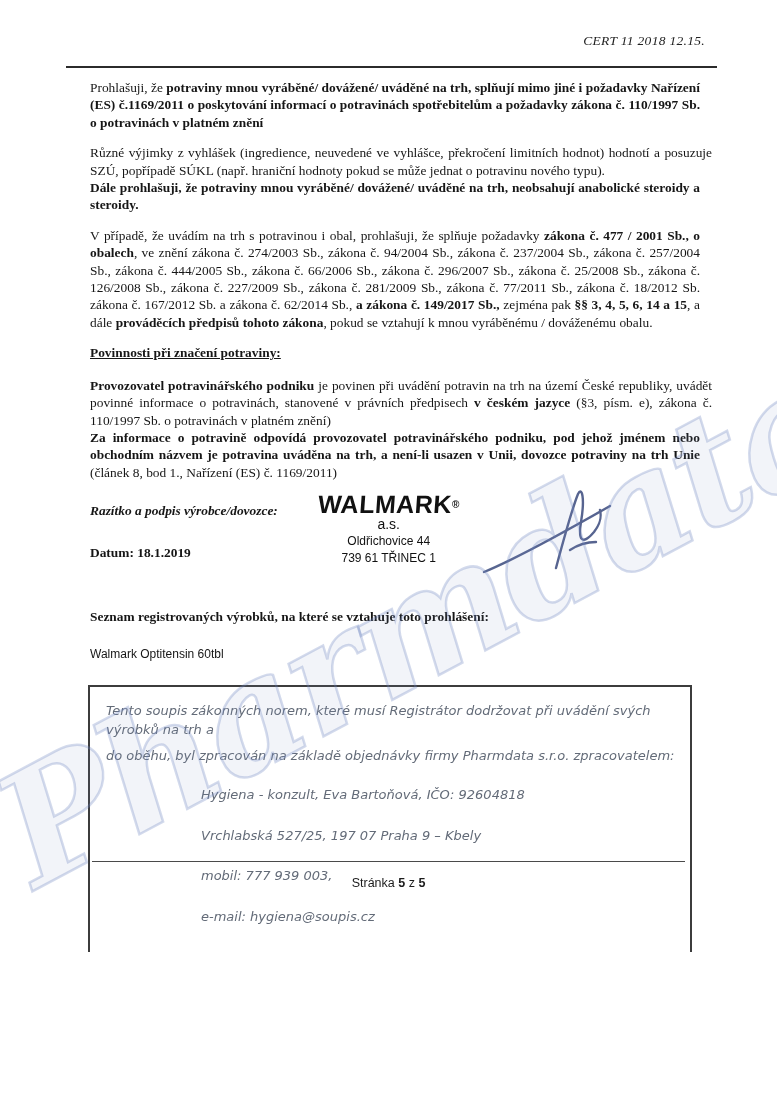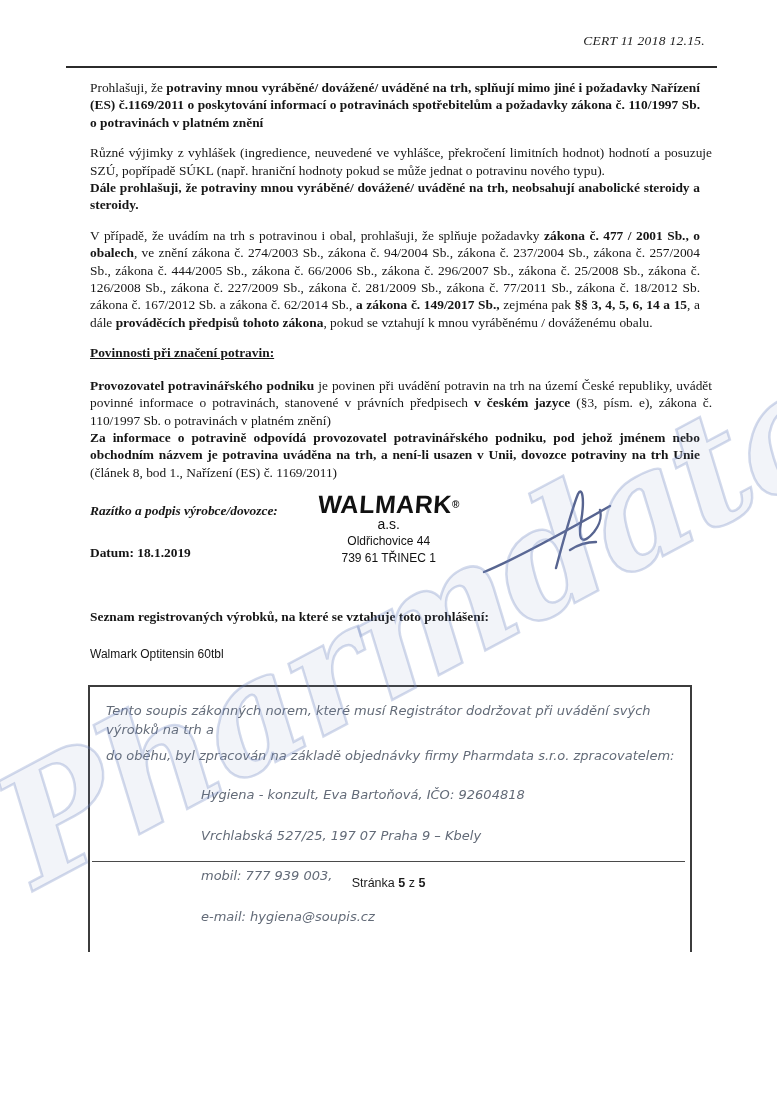--- a/index.html
+++ b/index.html
@@ -100,21 +100,21 @@
 
   <div class="content">
 
     <p><span>Prohlašuji, že </span><strong>potraviny mnou vyráběné/ dovážené/ uváděné na trh, splňují mimo jiné i požadavky Nařízení (ES) č.1169/2011 o poskytování informací o potravinách spotřebitelům a požadavky zákona č. 110/1997 Sb. o potravinách v platném znění</strong></p>
 
     <p class="tight"><span>Různé výjimky z vyhlášek (ingredience, neuvedené ve vyhlášce, překročení limitních hodnot) hodnotí a posuzuje SZÚ, popřípadě SÚKL (např. hraniční hodnoty pokud se může jednat o potravinu nového typu).</span></p>
     <p><strong>Dále prohlašuji, že potraviny mnou vyráběné/ dovážené/ uváděné na trh, neobsahují anabolické steroidy a steroidy.</strong></p>
 
     <p><span>V případě, že uvádím na trh s potravinou i obal, prohlašuji, že splňuje požadavky </span><strong>zákona č. 477 / 2001 Sb., o obalech</strong><span>, ve znění zákona č. 274/2003 Sb., zákona č. 94/2004 Sb., zákona č. 237/2004 Sb., zákona č. 257/2004 Sb., zákona č. 444/2005 Sb., zákona č. 66/2006 Sb., zákona č. 296/2007 Sb., zákona č. 25/2008 Sb., zákona č. 126/2008 Sb., zákona č. 227/2009 Sb., zákona č. 281/2009 Sb., zákona č. 77/2011 Sb., zákona č. 18/2012 Sb. zákona č. 167/2012 Sb. a zákona č. 62/2014 Sb., </span><strong>a zákona č. 149/2017 Sb.,</strong><span> zejména pak </span><strong>§§ 3, 4, 5, 6, 14 a 15</strong><span>, a dále </span><strong>prováděcích předpisů tohoto zákona</strong><span>, pokud se vztahují k mnou vyráběnému / dováženému obalu.</span></p>
 
-    <p class="labeling-heading">Povinnosti při značení potravin:</p>
+    <p class="labeling-heading">Povinnosti při značení potraviny:</p>
 
     <p class="tight"><strong>Provozovatel potravinářského podniku</strong><span> je povinen při uvádění potravin na trh na území České republiky, uvádět povinné informace o potravinách, stanovené v právních předpisech </span><strong>v českém jazyce</strong><span> (§3, písm. e), zákona č. 110/1997 Sb. o potravinách v platném znění)</span></p>
 
     <p><strong>Za informace o potravině odpovídá provozovatel potravinářského podniku, pod jehož jménem nebo obchodním názvem je potravina uváděna na trh, a není-li usazen v Unii, dovozce potraviny na trh Unie</strong><span> (článek 8, bod 1., Nařízení (ES) č. 1169/2011)</span></p>
 
     <div class="stamp-area">
       <div class="stamp-label">Razítko a podpis výrobce/dovozce:</div>
       <div class="date-label">Datum: 18.1.2019</div>
 
       <div class="stamp-block">

